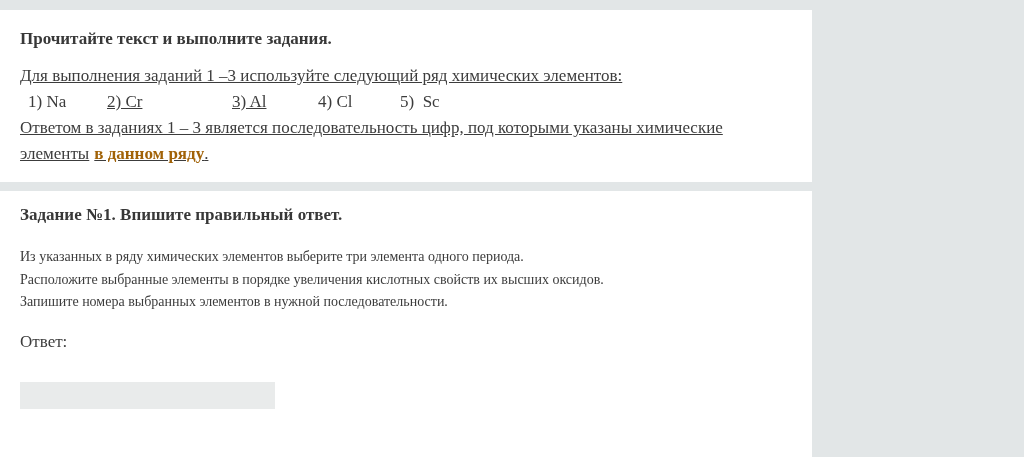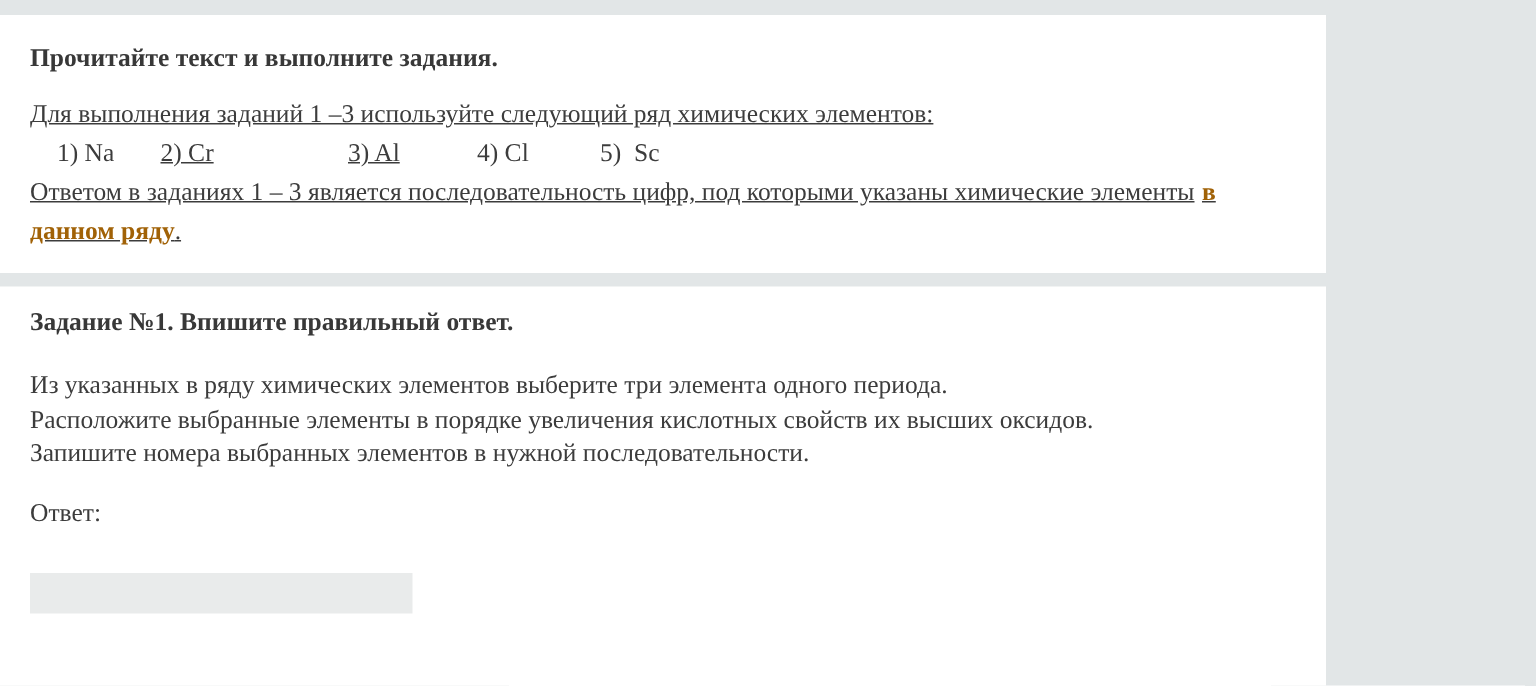--- a/index.html
+++ b/index.html
@@ -12,21 +12,21 @@
     height: 457px;
     overflow: hidden;
     position: relative;
     background: #e2e6e7;
     font-family: "Liberation Serif", "DejaVu Serif", serif;
     color: #3c3c3c;
   }
   .panel {
     position: absolute;
     left: 0;
-    width: 884px;
+    width: 812px;
     background: #ffffff;
   }
   .panel-intro {
     top: 10px;
     height: 172px;
     padding: 16px 20px 0 20px;
   }
   .panel-task {
     top: 191px;
     height: 266px;
@@ -46,33 +46,33 @@
     text-decoration: underline;
   }
   .intro-line1 { margin-top: 11px; }
   .elements-row {
     position: relative;
     height: 26px;
     font-size: 17px;
     line-height: 26px;
   }
   .element-item { position: absolute; top: 0; white-space: pre; }
-  .element-item.el-0 { left: 18px; }
+  .element-item.el-0 { left: 8px; }
   .element-item.el-1 { left: 87px; text-decoration: underline; }
   .element-item.el-2 { left: 212px; text-decoration: underline; }
   .element-item.el-3 { left: 298px; }
   .element-item.el-4 { left: 380px; }
   .bold-inline {
     font-weight: bold;
     margin-left: 5px;
     color: #a16207;
   }
   .task-lines { margin-top: 18px; }
   .task-lines p {
-    font-size: 17px;
+    font-size: 14px;
     line-height: 22.5px;
     margin: 0;
   }
   .answer-label {
     font-size: 17px;
     line-height: 22px;
     margin: 17px 0 0 0;
   }
   .answer-input {
     display: block;

